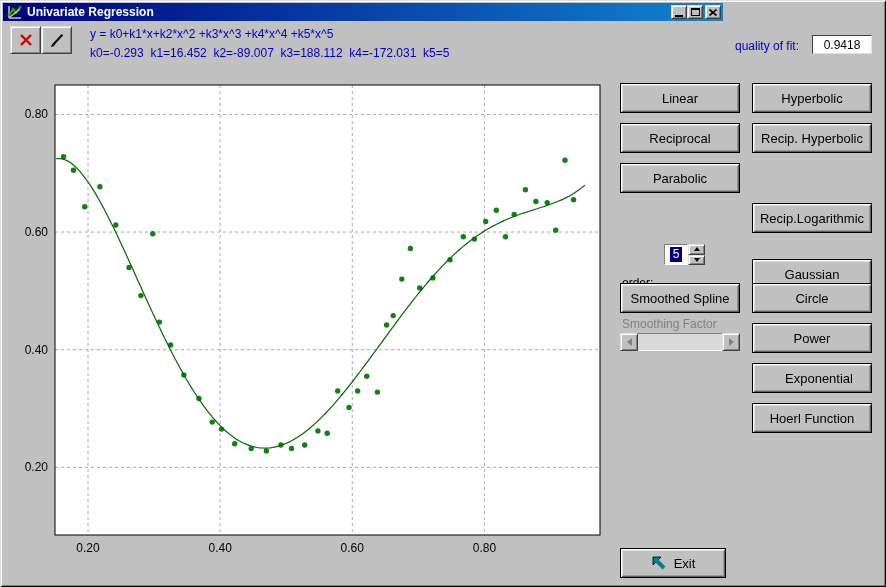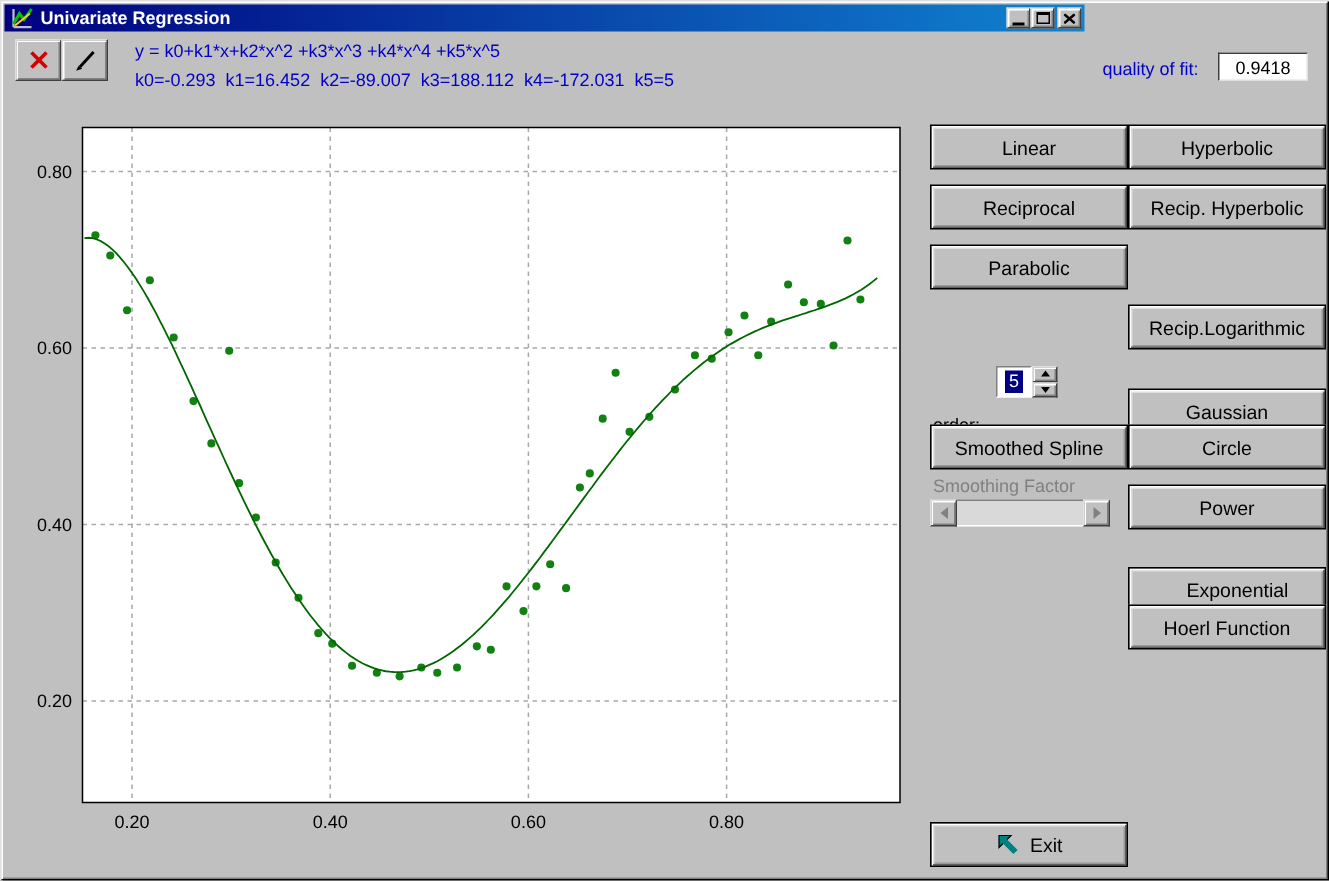--- a/index.html
+++ b/index.html
@@ -48,21 +48,21 @@
     border:1px solid; border-color:#404040 #dfdfdf #dfdfdf #404040;
     font-size:12px; display:flex; align-items:center; justify-content:center; color:#000;
   }
 
   
   .chart-panel { position:absolute; left:8px; top:80px; width:600px; height:500px; }
   .chart-panel svg text { font-family:"Liberation Sans", sans-serif; font-size:12px; fill:#000; }
 
   
   .panel-btn {
-    position:absolute; width:132px; height:30px; background:#c0c0c0; color:#000;
+    position:absolute; width:120px; height:30px; background:#c0c0c0; color:#000;
     border:1px solid #000; font-size:13px; font-family:inherit; padding:0;
     box-shadow: inset 1px 1px 0 #fff, inset -1px -1px 0 #606060,
                 inset 2px 2px 0 #dfdfdf, inset -2px -2px 0 #9a9a9a;
   }
   .panel-btn.pressed {
     background:#dcdcdc;
     box-shadow: inset 1px 1px 0 #606060, inset -1px -1px 0 #fff;
   }
   .col-l { left:620px; } .col-r { left:752px; }
 
@@ -89,21 +89,21 @@
     width:18px; height:18px; background:#c0c0c0; padding:0; flex:none;
     border:1px solid; border-color:#dfdfdf #404040 #404040 #dfdfdf;
     box-shadow: inset 1px 1px 0 #fff, inset -1px -1px 0 #808080;
     display:flex; align-items:center; justify-content:center;
   }
   .sb-track { flex:1; background:#d9d9d9; border-top:1px solid #808080; border-bottom:1px solid #fff; }
   .tri-left { width:0; height:0; border-top:4px solid transparent; border-bottom:4px solid transparent; border-right:5px solid #808080; }
   .tri-right { width:0; height:0; border-top:4px solid transparent; border-bottom:4px solid transparent; border-left:5px solid #808080; }
 
   .exit-btn {
-    position:absolute; left:620px; top:548px; width:132px; height:30px;
+    position:absolute; left:620px; top:548px; width:106px; height:30px;
     background:#c0c0c0; color:#000; border:1px solid #000; font-size:13px; font-family:inherit;
     box-shadow: inset 1px 1px 0 #fff, inset -1px -1px 0 #606060,
                 inset 2px 2px 0 #dfdfdf, inset -2px -2px 0 #9a9a9a;
     display:flex; align-items:center; justify-content:center; gap:7px;
   }
 </style>
 </head>
 <body>
 
 <div class="window">
@@ -245,21 +245,21 @@
       <span class="tri-right"></span>
     </button>
   </div>
 
   <button class="panel-btn col-r" style="top:83px;">Hyperbolic</button>
   <button class="panel-btn col-r" style="top:123px;">Recip. Hyperbolic</button>
   <button class="panel-btn col-r" style="top:203px;">Recip.Logarithmic</button>
   <button class="panel-btn col-r" style="top:243px;margin-top:16px;">Gaussian</button>
   <button class="panel-btn col-r" style="top:283px;">Circle</button>
   <button class="panel-btn col-r" style="top:323px;">Power</button>
-  <button class="panel-btn col-r" style="top:378px;padding-left:14px;">Exponential</button>
+  <button class="panel-btn col-r" style="top:363px;padding-left:14px;">Exponential</button>
   <button class="panel-btn col-r" style="top:403px;">Hoerl Function</button>
 
   <button class="exit-btn">
     <svg width="16" height="16" viewBox="0 0 16 16">
       <path d="M2 2 L10 2 L2 10 Z" fill="#008080" stroke="#000" stroke-width="0.8"></path>
       <line x1="5" y1="5" x2="13" y2="13" stroke="#008080" stroke-width="4"></line>
     </svg>
     <span>Exit</span>
   </button>
 

